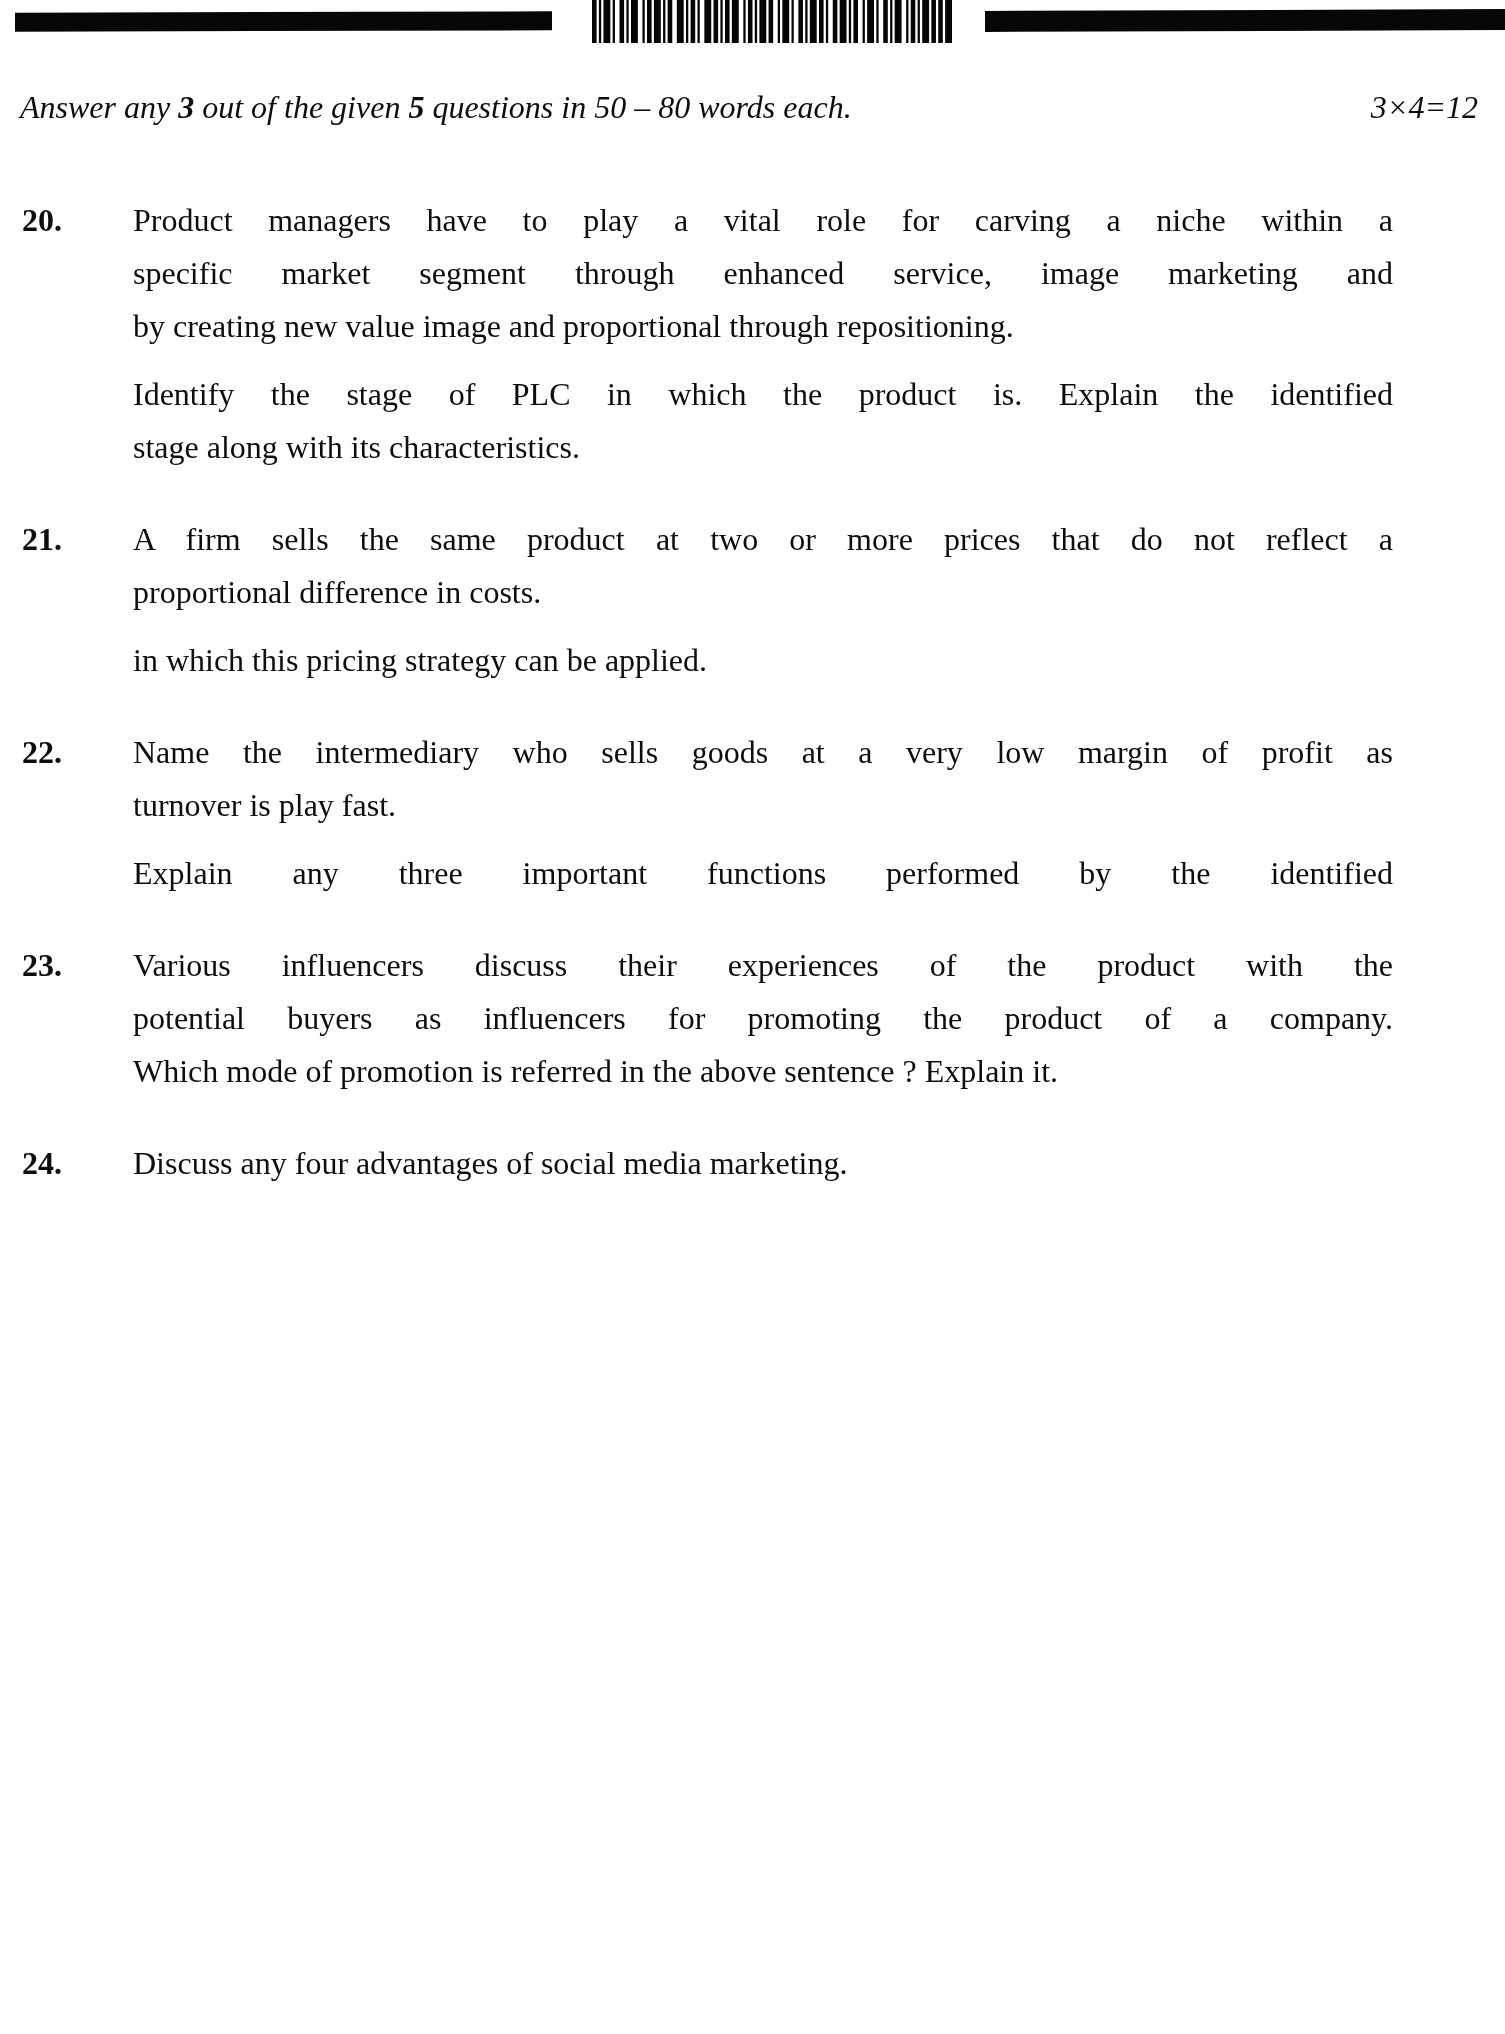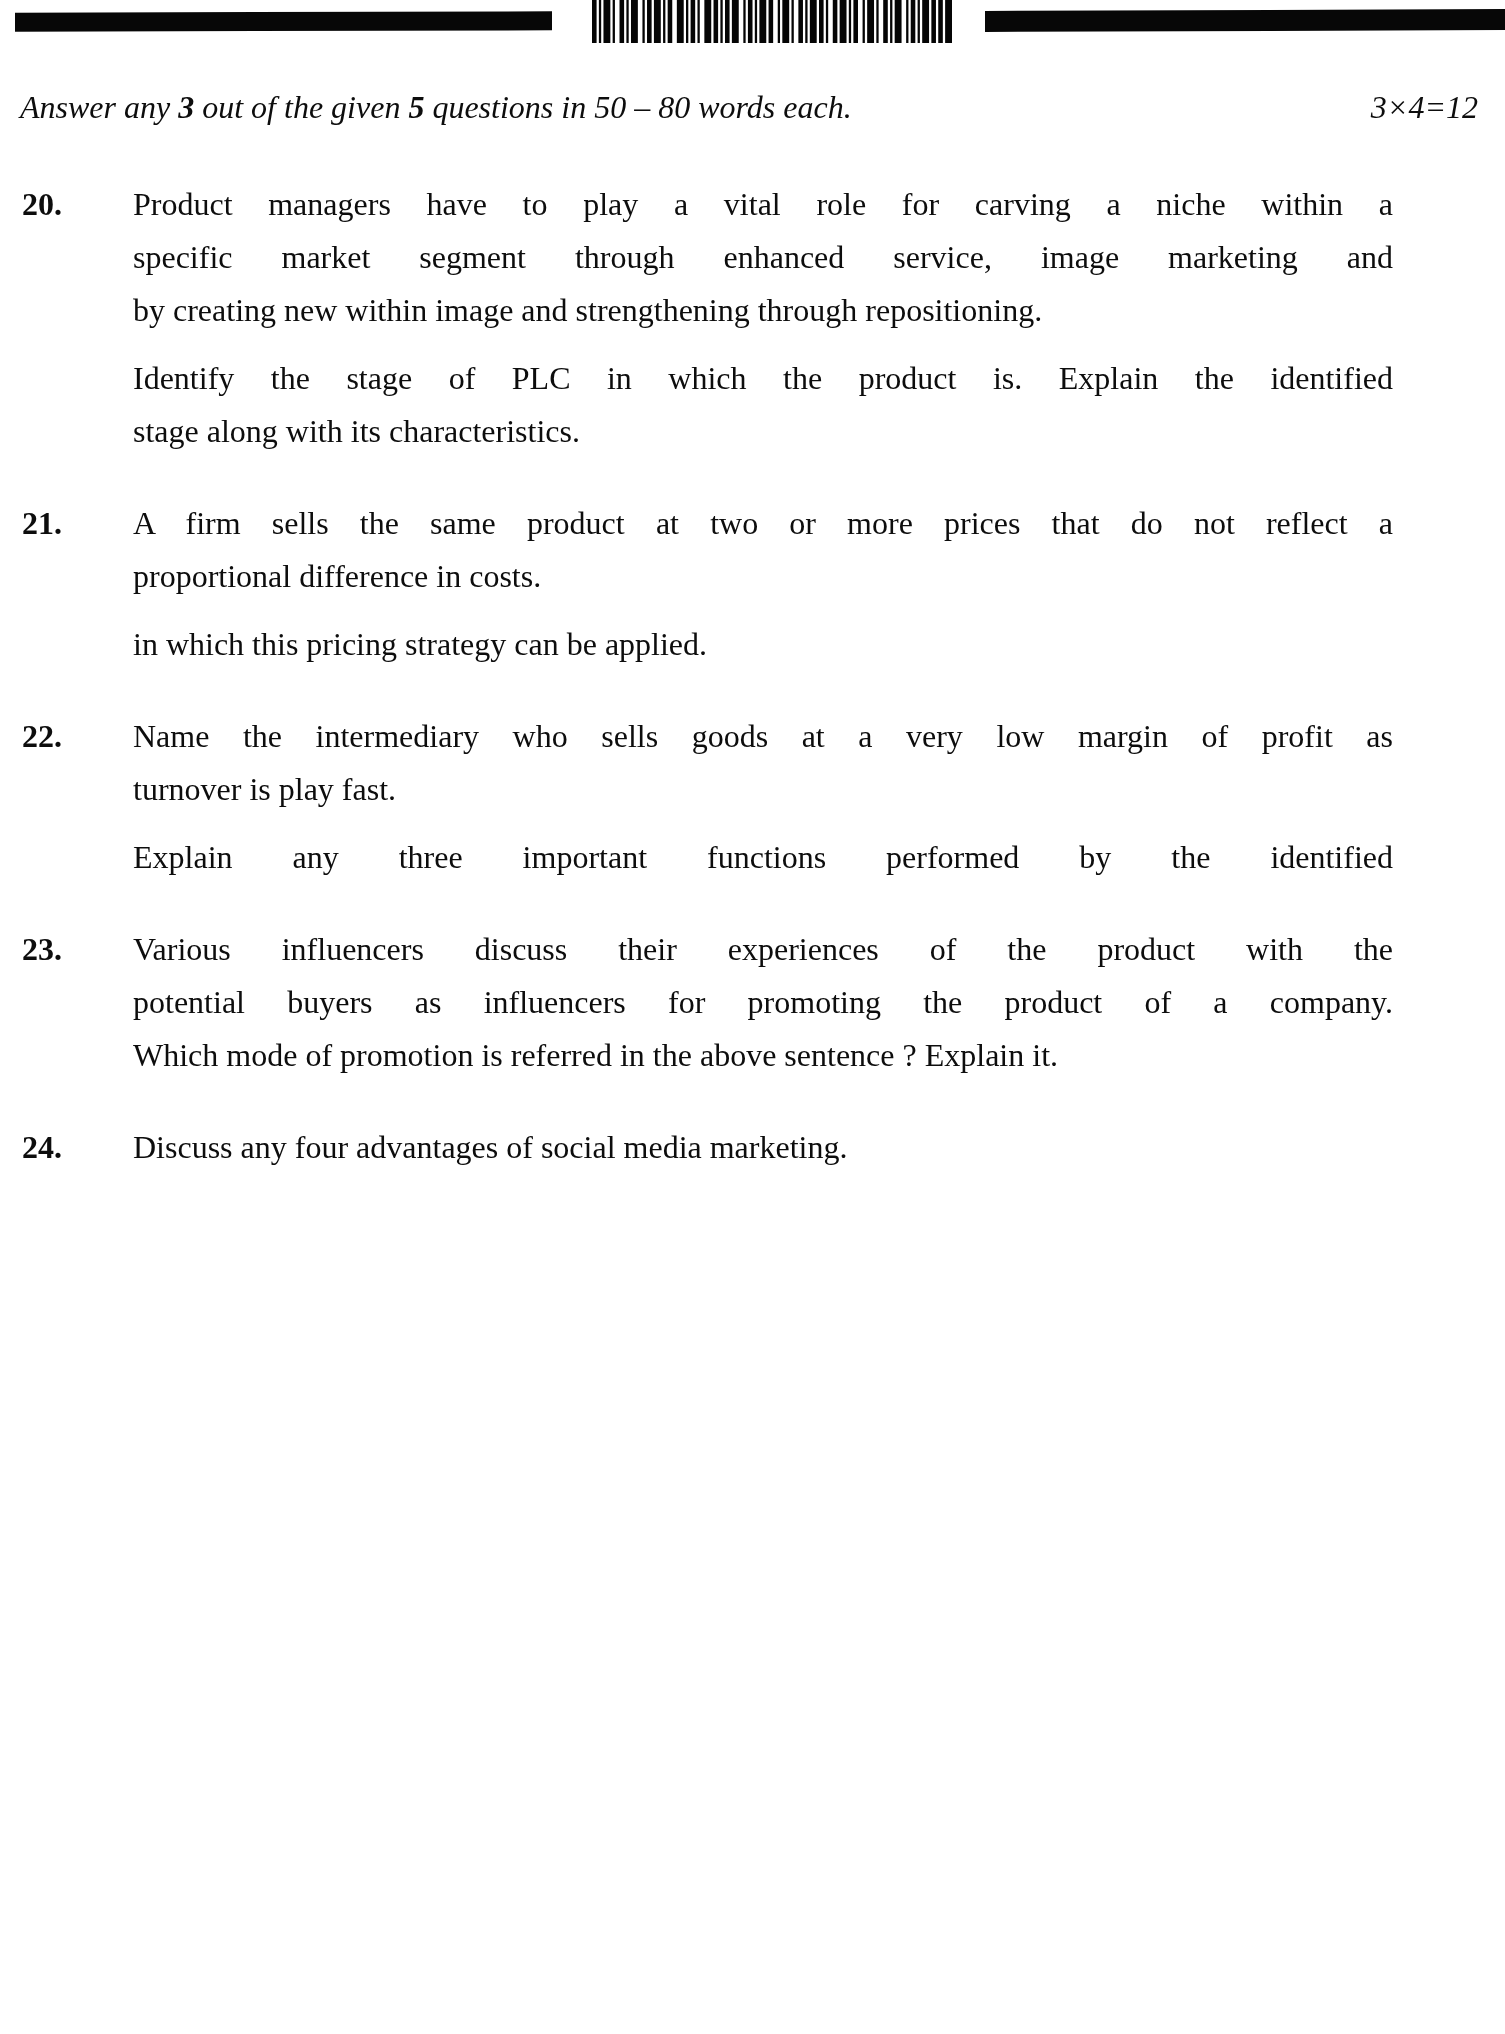--- a/index.html
+++ b/index.html
@@ -49,21 +49,21 @@
     font-style: italic;
   }
   .instruction .bold-num { font-weight: bold; }
   .instruction .marks { font-style: italic; }
 
   .questions {
     margin-left: 133px;
     width: 1260px;
   }
   .question { position: relative; margin-top: 39px; }
-  .question:first-child { margin-top: 44px; }
+  .question:first-child { margin-top: 60px; }
   .q-num {
     position: absolute; left: -111px; top: 0;
     font-weight: bold;
   }
   .para + .para { margin-top: 15px; }
   .line { white-space: nowrap; }
   .line.jl {
     white-space: normal;
     text-align: justify;
     text-align-last: justify;
@@ -141,21 +141,21 @@
     <div class="marks">3×4=12</div>
   </div>
 
   <div class="questions">
 
     <section class="question">
       <span class="q-num">20.</span>
       <div class="para">
         <div class="line jl">Product managers have to play a vital role for carving a niche within a</div>
         <div class="line jl">specific market segment through enhanced service, image marketing and</div>
-        <div class="line">by creating new within image and strengthening through repositioning.</div>
+        <div class="line">by creating new value image and proportional through repositioning.</div>
       </div>
       <div class="para">
         <div class="line jl">Identify the stage of PLC in which the product is. Explain the identified</div>
         <div class="line">stage along with its characteristics.</div>
       </div>
     </section>
 
     <section class="question">
       <span class="q-num">21.</span>
       <div class="para">

